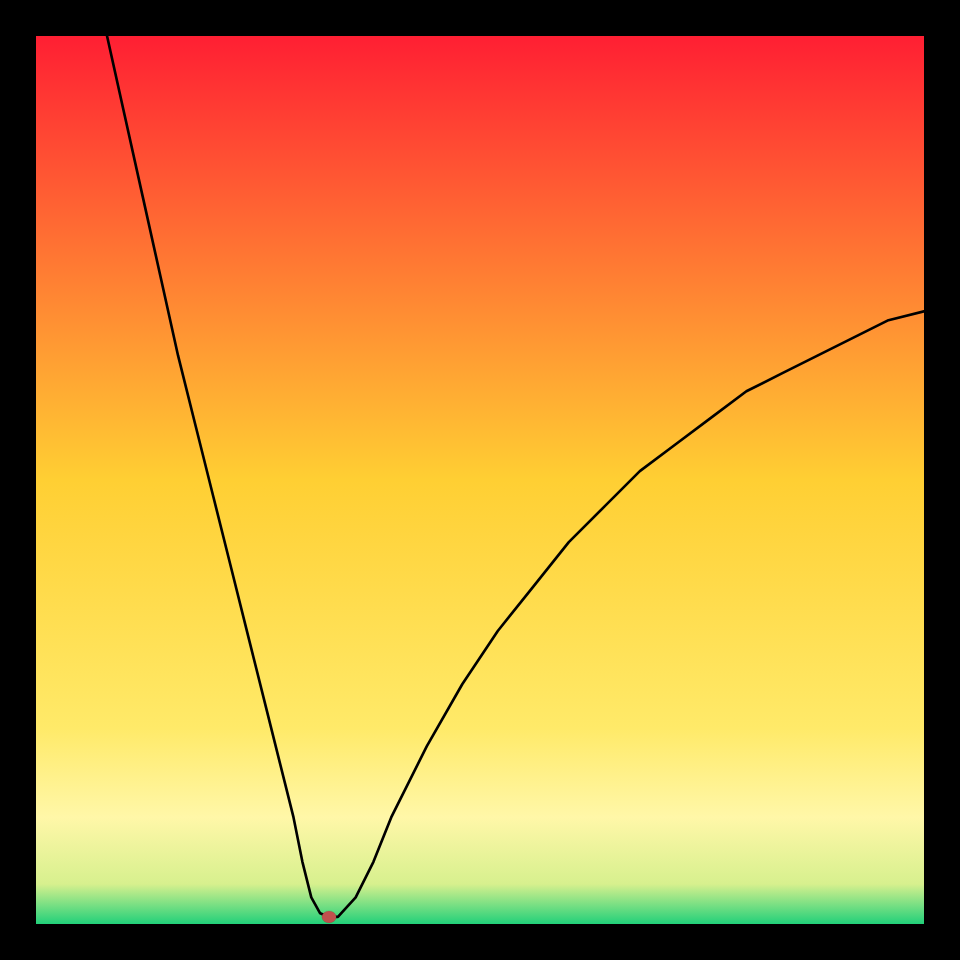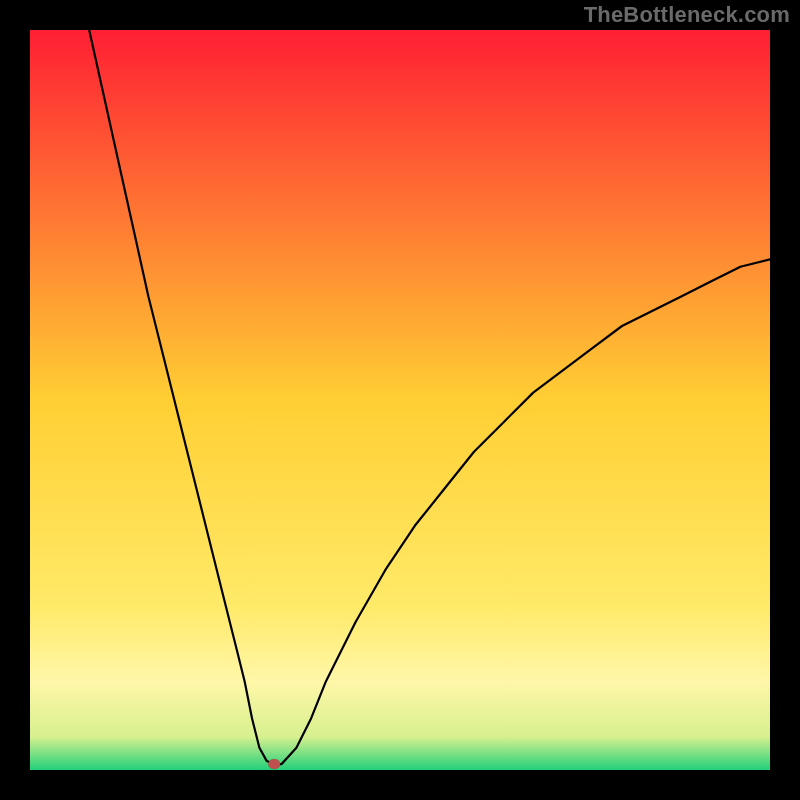--- a/index.html
+++ b/index.html
@@ -51,21 +51,20 @@
     fill: #c0504d;
     stroke: rgba(0,0,0,0.15);
     stroke-width: 0.5;
   }
 </style>
 </head>
 <body>
 
 <div class="frame">
 
-  <div class="watermark">TheBottleneck.com</div>
 
   <div class="plot-area">
     <svg class="plot-svg" viewBox="0 0 740 740" preserveAspectRatio="none">
       <defs>
         <linearGradient id="bg-grad" x1="0" y1="0" x2="0" y2="1">
         <stop offset="0%" stop-color="#ff1f33"></stop>
             <stop offset="50%" stop-color="#ffcf33"></stop>
             <stop offset="78%" stop-color="#ffea69"></stop>
             <stop offset="88%" stop-color="#fff7a8"></stop>
             <stop offset="95.5%" stop-color="#d7f08e"></stop>

